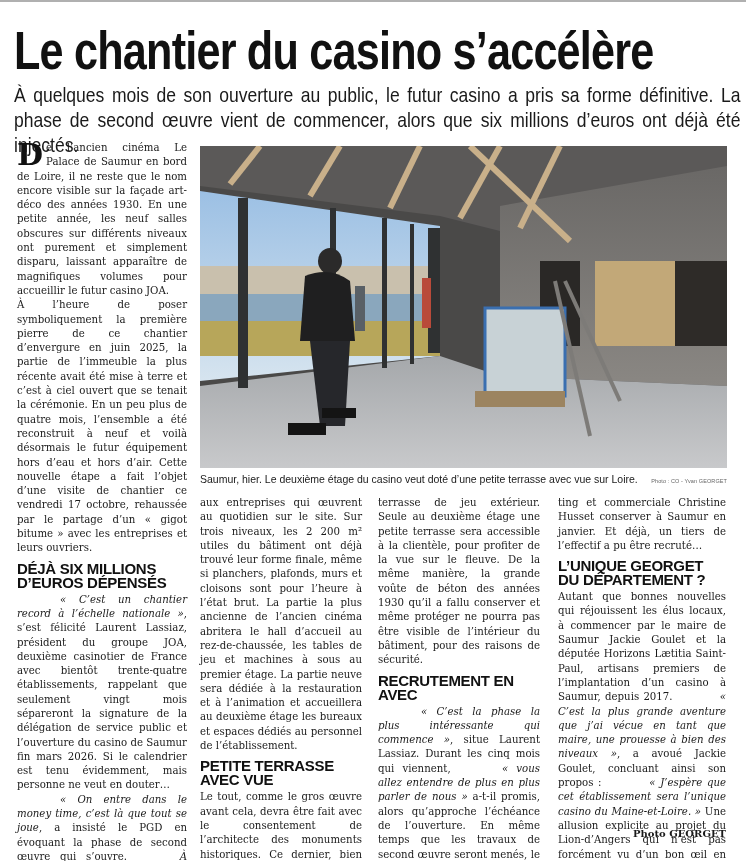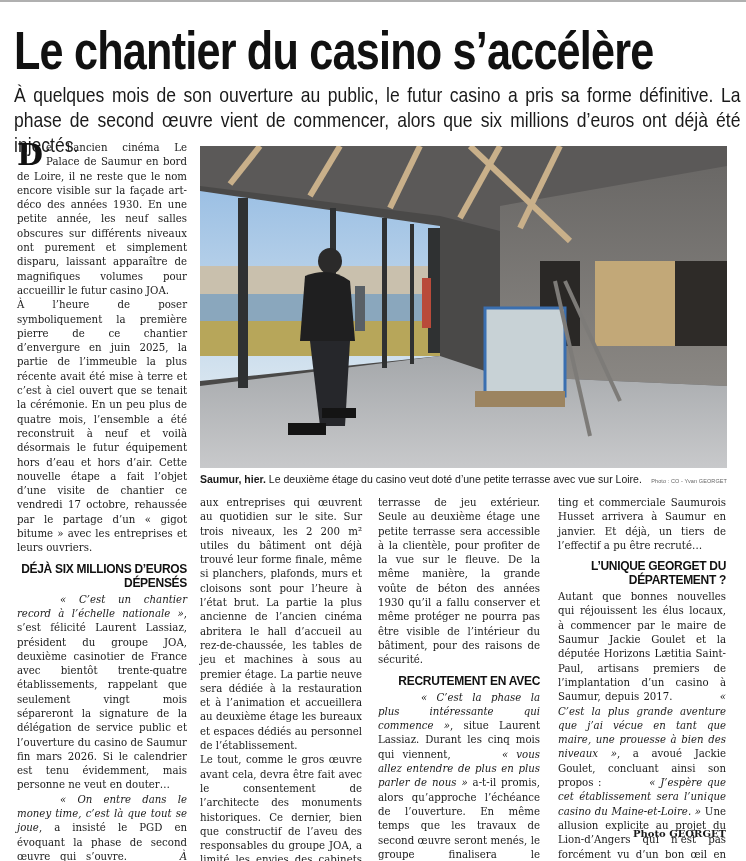--- a/index.html
+++ b/index.html
@@ -19,41 +19,41 @@
     text-align: justify;
   }
   .col {
     position: absolute; font-family: "DejaVu Serif", serif; font-size: 10.2px;
     line-height: 14.3px; text-align: justify; hyphens: none; color: #1a1a1a;
   }
   .col p { margin: 0; }
   .col .it { font-style: italic; margin-left: 43px; }
   .col h3 {
     margin: 6px 0 3px 0; font-family: "Liberation Sans", sans-serif; font-weight: bold;
-    font-size: 12px; line-height: 14px; letter-spacing: -0.3px; color: #111;
-    text-align: right;
+    font-size: 15px; line-height: 14px; letter-spacing: -0.3px; color: #111;
+    text-align: left;
   }
   .dropcap {
     float: left; font-family: "DejaVu Serif", serif; font-size: 30px; line-height: 26px;
     margin: 1px 3px 0 0; font-weight: bold; color: #111;
   }
   #col1 { left: 17px; top: 141px; width: 170px; }
   #col2 { left: 200px; top: 496px; width: 162px; }
   #col3 { left: 378px; top: 496px; width: 162px; }
   #col4 { left: 558px; top: 496px; width: 168px; }
   .photo {
     position: absolute; left: 200px; top: 146px; width: 527px; height: 322px; overflow: hidden;
     background: #6b6b6b;
   }
   .caption {
     position: absolute; left: 200px; top: 473px; width: 527px;
     font-family: "Liberation Sans", sans-serif; font-size: 10.5px; line-height: 13px; color: #1a1a1a;
     white-space: nowrap;
   }
-  .caption b { font-weight: bold; }
+  .caption b { font-weight: normal; }
   .credit { position: absolute; right: 0; top: 2px; font-size: 5.5px; color: #666; letter-spacing: 0.1px; }
   .signature {
     position: absolute; right: 20px; top: 828px;
     font-family: "DejaVu Serif", serif; font-weight: bold; font-size: 10px; color: #1a1a1a;
   }
 </style>
 </head>
 <body>
 
 <div class="topline"></div>
@@ -139,28 +139,29 @@
   </svg>
 </div>
 
 <div class="caption">
   <b>Saumur, hier.</b><span> Le deuxième étage du casino veut doté d’une petite terrasse avec vue sur Loire.</span>
   <span class="credit">Photo : CO - Yvan GEORGET</span>
 </div>
 
 <div class="col" id="col2">
   <p id="s2rest2">aux entreprises qui œuvrent au quotidien sur le site. Sur trois niveaux, les 2 200 m² utiles du bâtiment ont déjà trouvé leur forme finale, même si planchers, plafonds, murs et cloisons sont pour l’heure à l’état brut. La partie la plus ancienne de l’ancien cinéma abritera le hall d’accueil au rez-de-chaussée, les tables de jeu et machines à sous au premier étage. La partie neuve sera dédiée à la restauration et à l’animation et accueillera au deuxième étage les bureaux et espaces dédiés au personnel de l’établissement.</p>
+  <h3>PETITE TERRASSE AVEC VUE</h3>
   <p id="s3rest1">Le tout, comme le gros œuvre avant cela, devra être fait avec le consentement de l’architecte des monuments historiques. Ce dernier, bien que constructif de l’aveu des responsables du groupe JOA, a limité les envies des cabinets d’architectes qui ont planché sur le dossier. À Saumur, contrairement à d’autres casinos, il n’y aura par exemple pas de </p>
 </div>
 
 <div class="col" id="col3">
   <p id="s3rest2">terrasse de jeu extérieur. Seule au deuxième étage une petite terrasse sera accessible à la clientèle, pour profiter de la vue sur le fleuve. De la même manière, la grande voûte de béton des années 1930 qu’il a fallu conserver et même protéger ne pourra pas être visible de l’intérieur du bâtiment, pour des raisons de sécurité.</p>
   <h3>RECRUTEMENT EN AVEC</h3>
   <p><span class="it">« C’est la phase la plus intéressante qui commence »</span><span>, situe Laurent Lassiaz. Durant les cinq mois qui viennent, </span><span class="it">« vous allez entendre de plus en plus parler de nous »</span><span id="s4rest1"> a-t-il promis, alors qu’approche l’échéance de l’ouverture. En même temps que les travaux de second œuvre seront menés, le groupe finalisera le recrutement de son équipe qui sera composée à l’ouverture de soixante-sept personnes. Après la nomination de Laetitia Nespola comme directrice de l’établissement en septembre 2025, la directrice marke-</span></p>
 </div>
 
 <div class="col" id="col4">
-  <p id="s4rest2">ting et commerciale Saumurois Husset arrivera à Saumur en janvier. Et déjà, un tiers de l’effectif a pu être recruté…</p>
+  <p id="s4rest2">ting et commerciale Christine Husset conserver à Saumur en janvier. Et déjà, un tiers de l’effectif a pu être recruté…</p>
   <h3>L’UNIQUE GEORGET DU DÉPARTEMENT ?</h3>
   <p><span>Autant que bonnes nouvelles qui réjouissent les élus locaux, à commencer par le maire de Saumur Jackie Goulet et la députée Horizons Lætitia Saint-Paul, artisans premiers de l’implantation d’un casino à Saumur, depuis 2017. </span><span class="it">« C’est la plus grande aventure que j’ai vécue en tant que maire, une prouesse à bien des niveaux »</span><span>, a avoué Jackie Goulet, concluant ainsi son propos : </span><span class="it">« J’espère que cet établissement sera l’unique casino du Maine-et-Loire. »</span><span> Une allusion explicite au projet du Lion-d’Angers qui n’est pas forcément vu d’un bon œil en Saumurois au regard de la concurrence (et donc du manque à gagner) qu’il pourrait susciter.</span></p>
 </div>
 
 <div class="signature">Photo GEORGET</div>
 
 </body></html>

